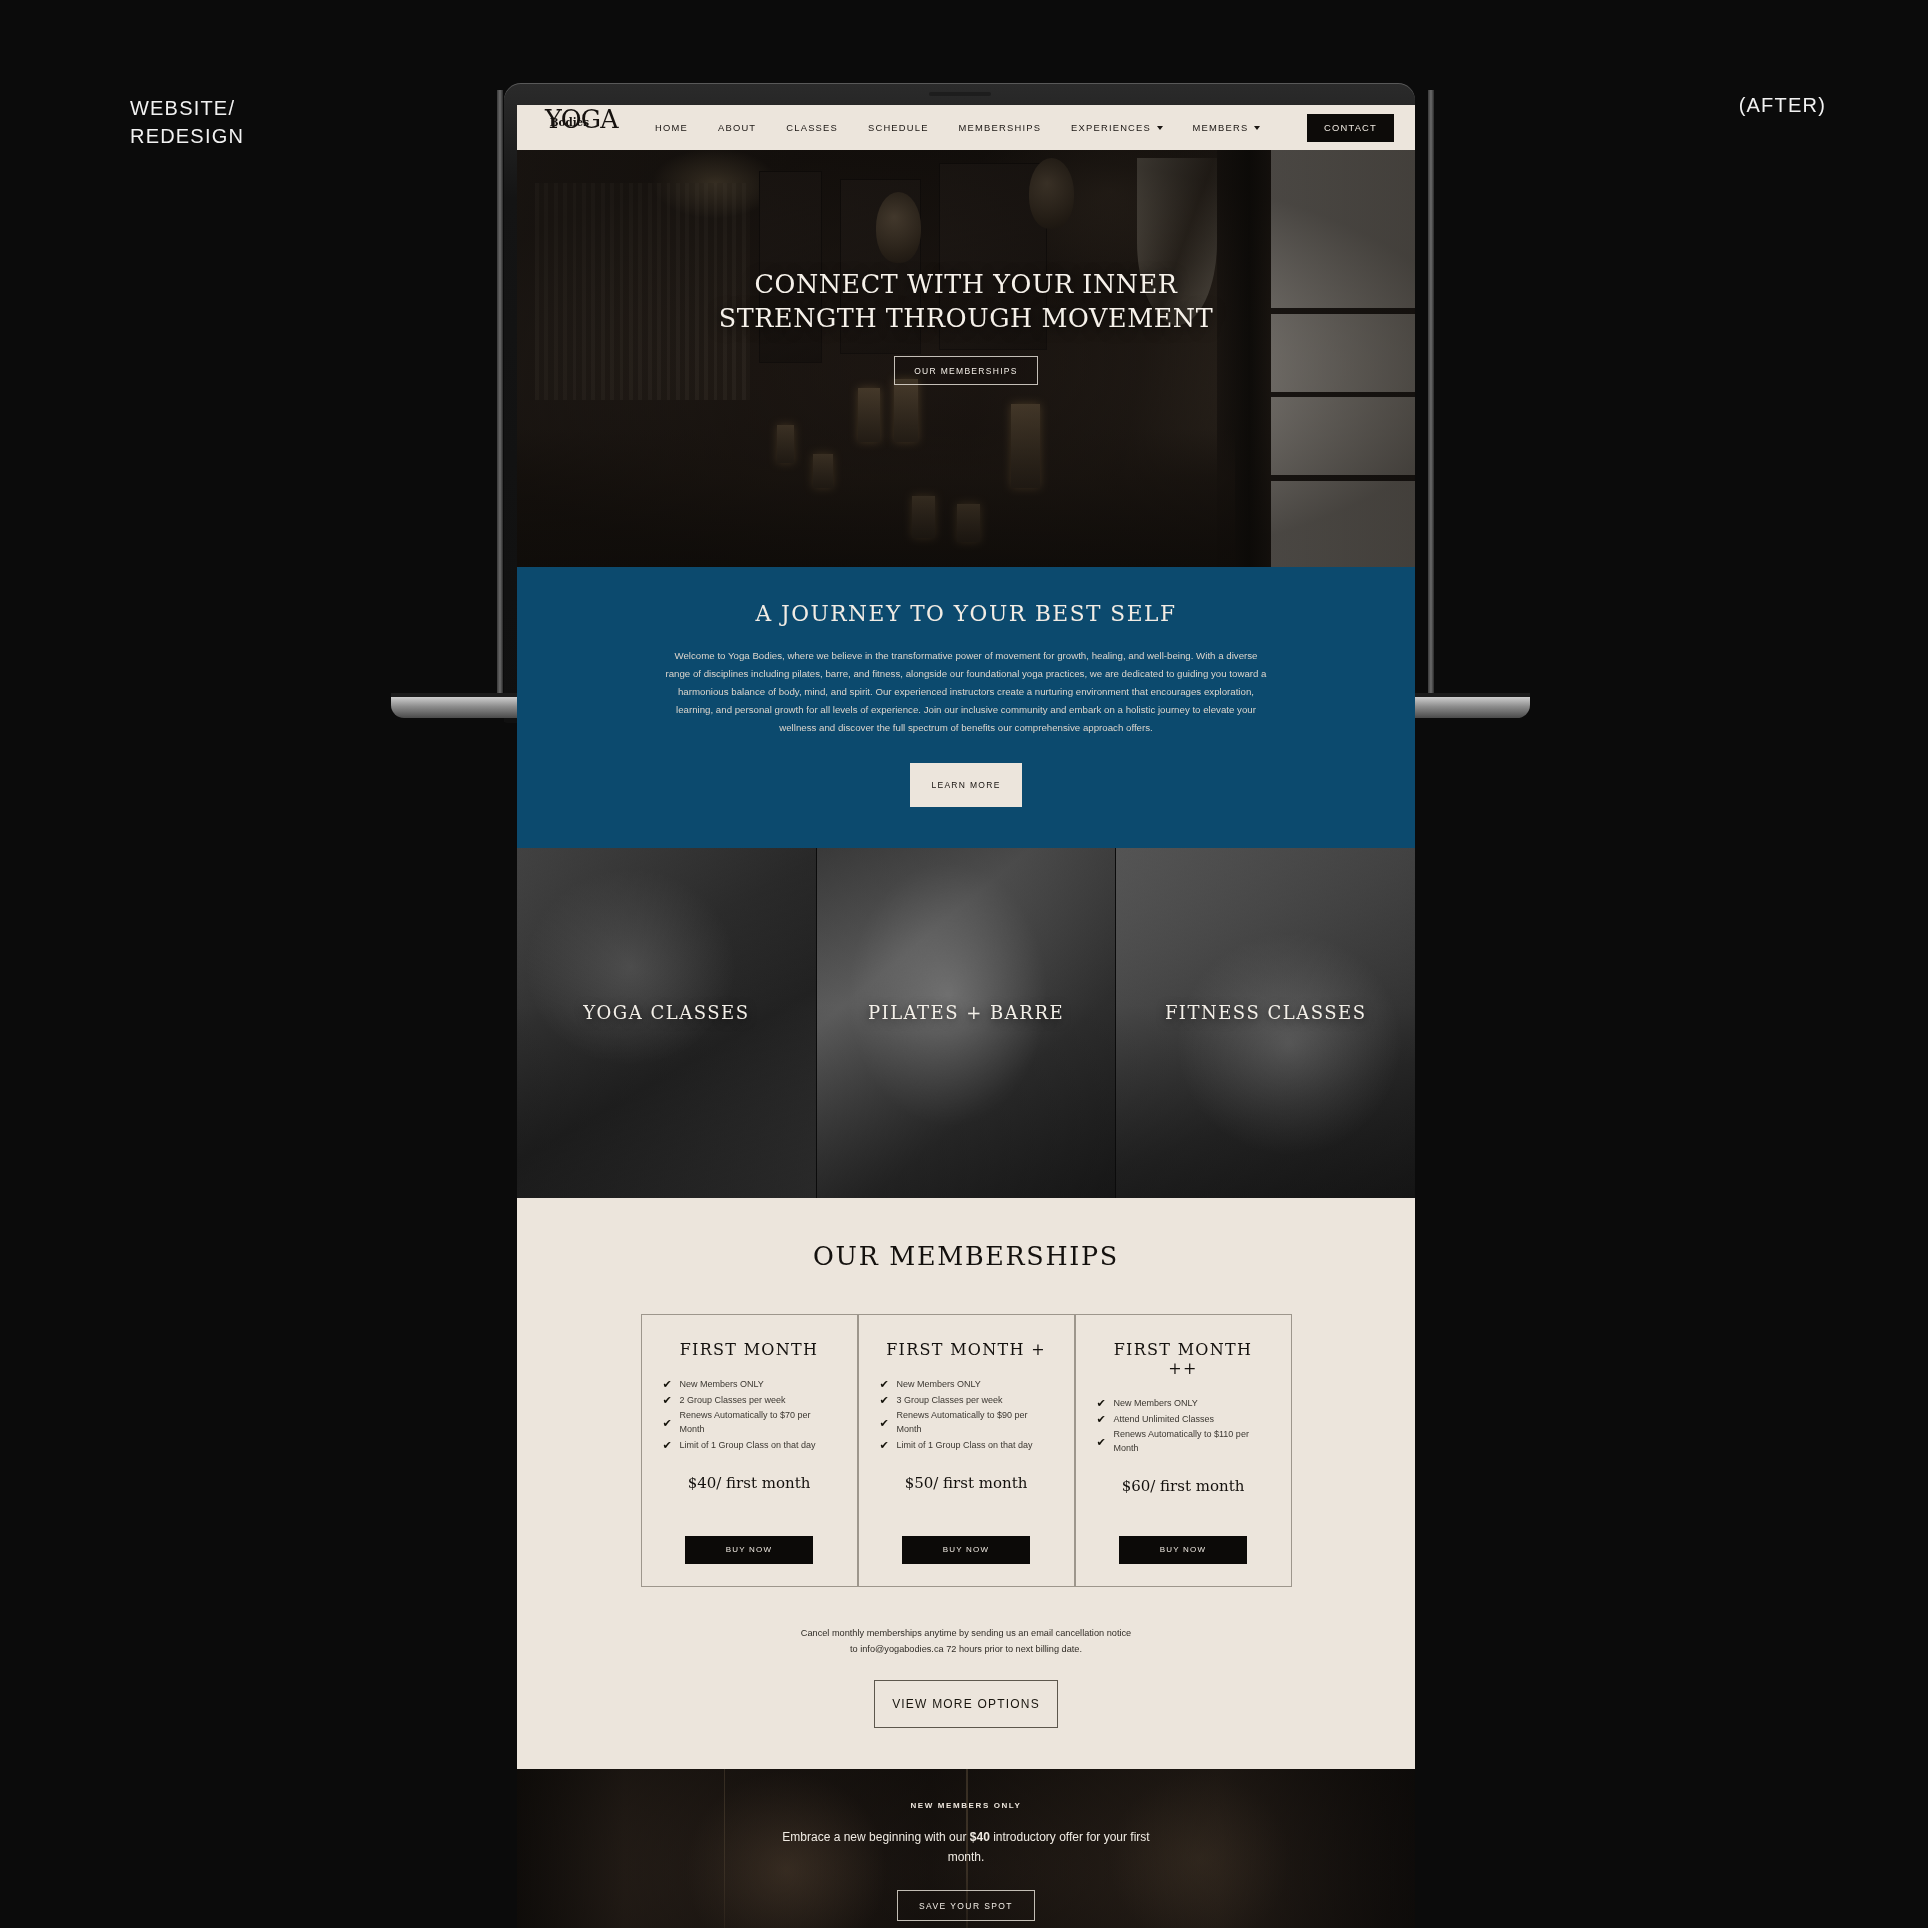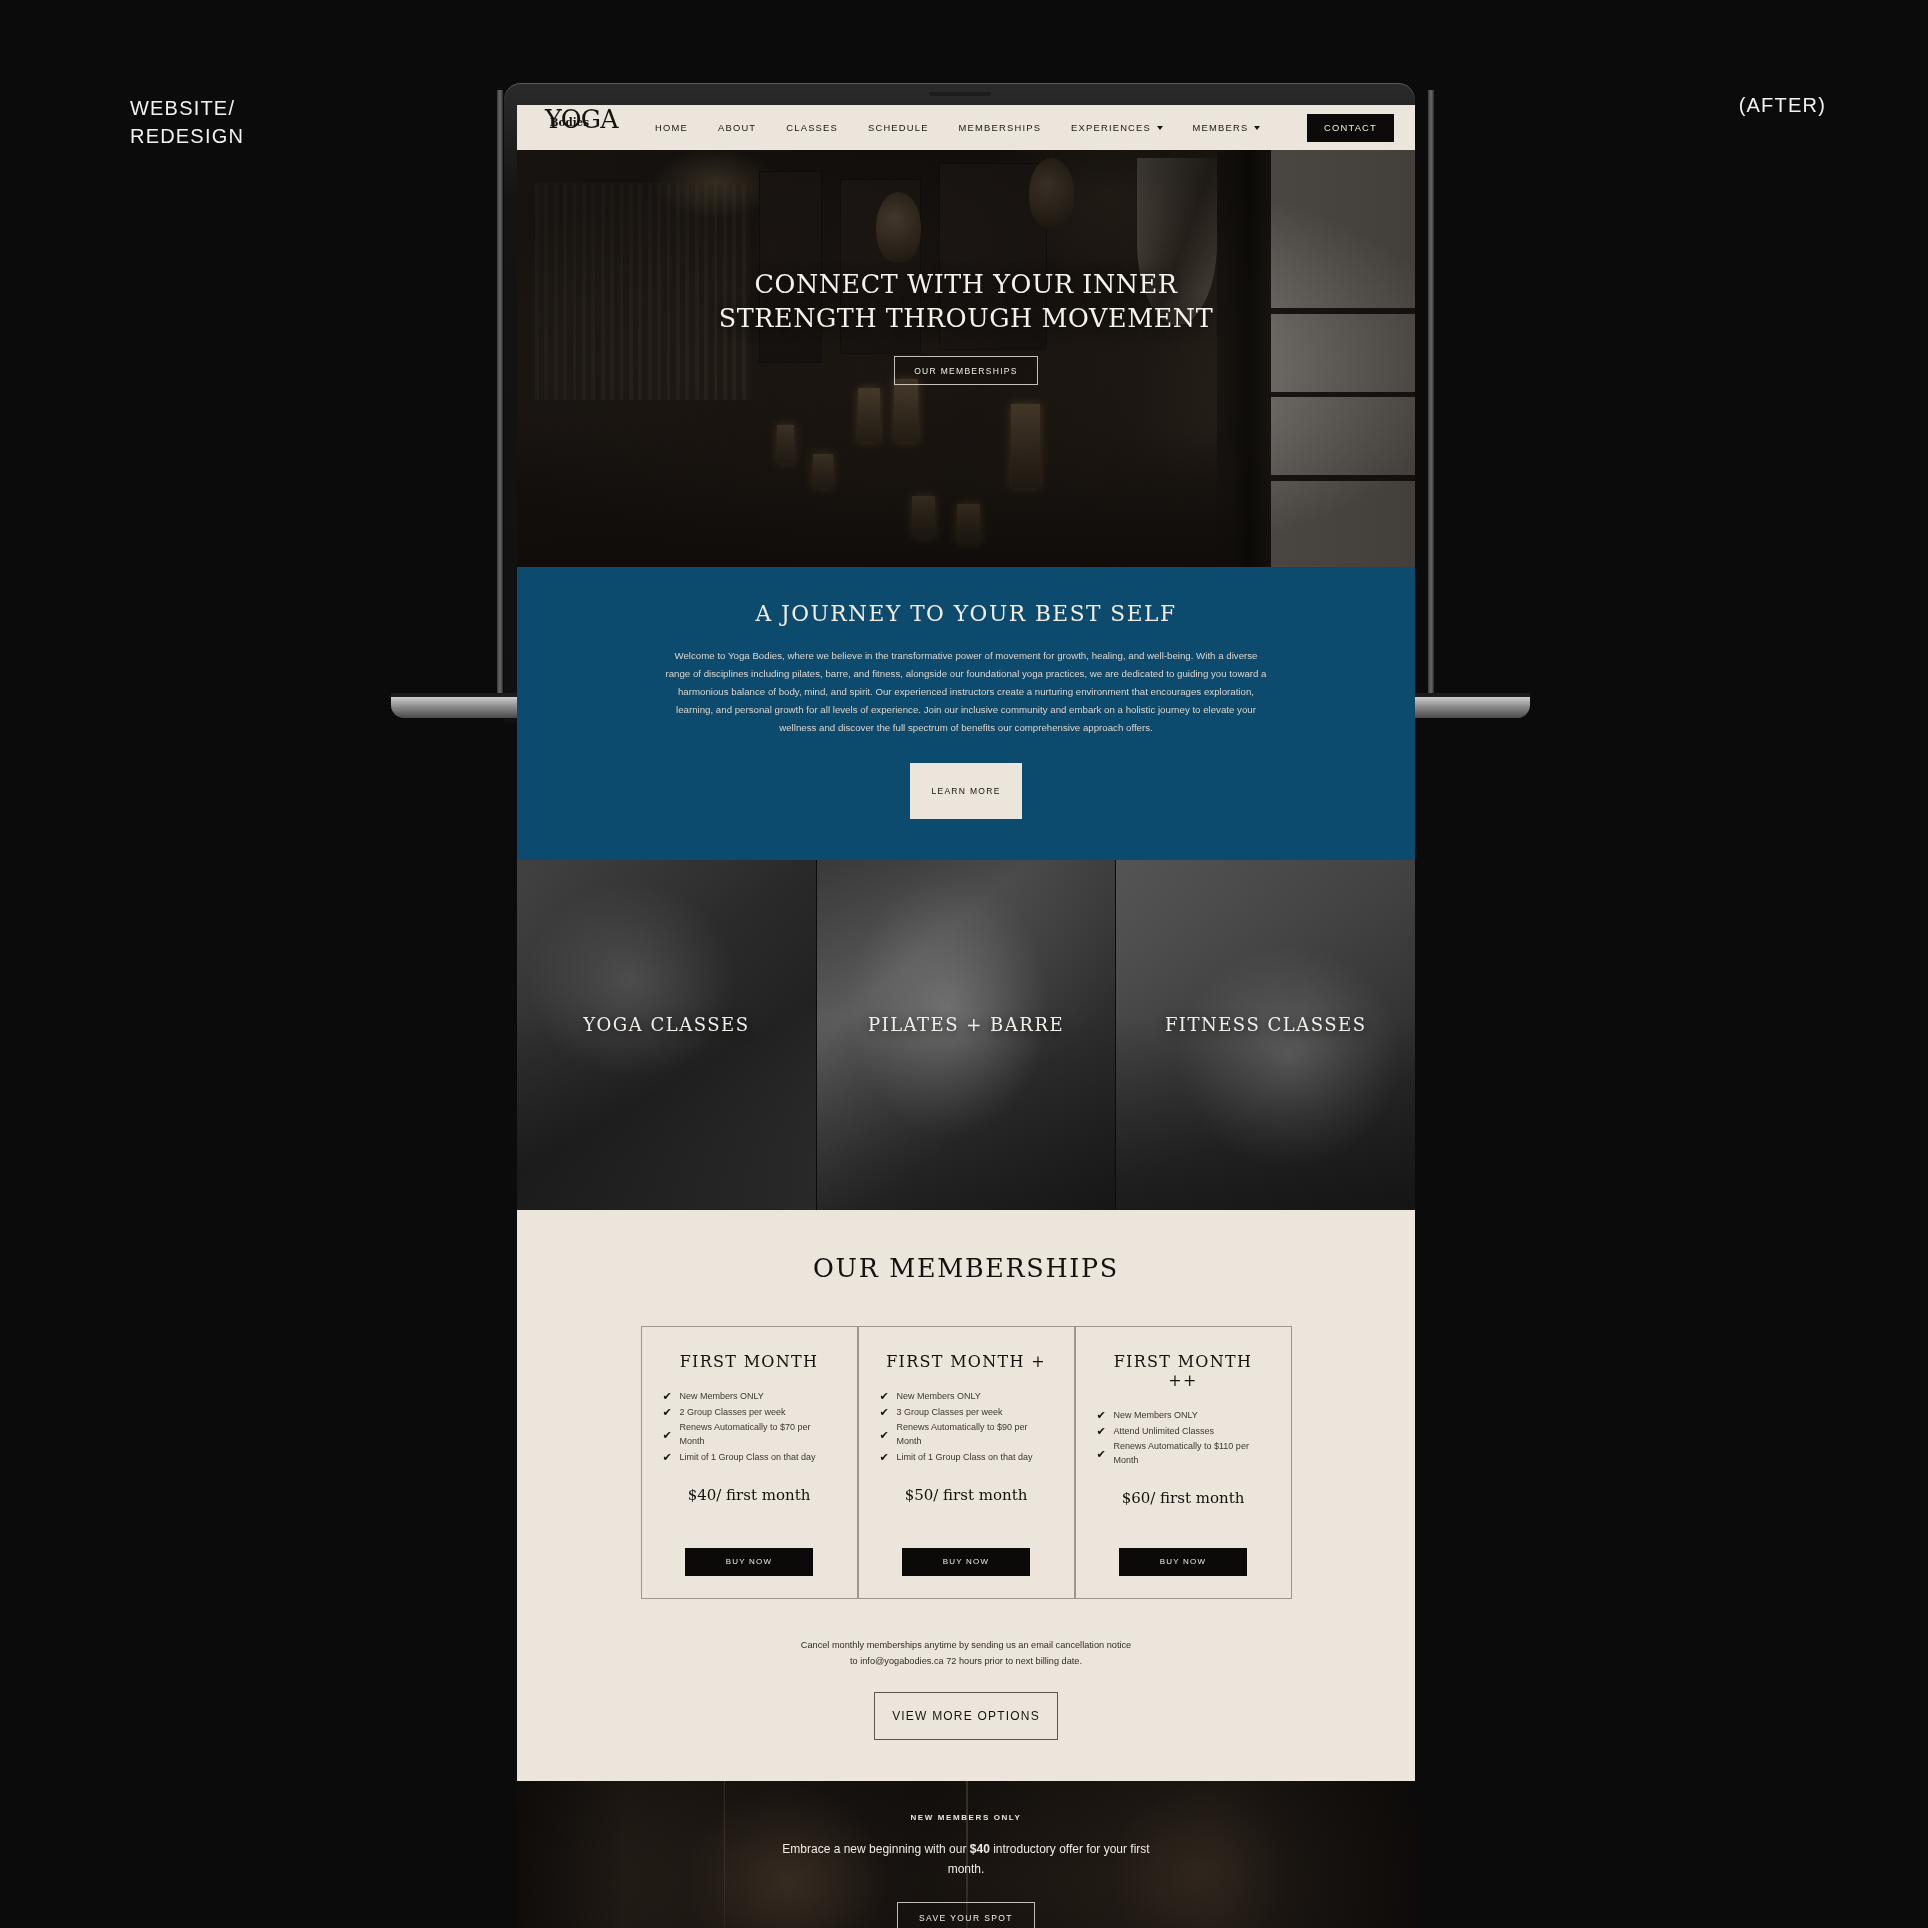--- a/index.html
+++ b/index.html
@@ -280,21 +280,21 @@
     color: #ddd6cd;
     font-family: "Liberation Sans", sans-serif;
   }
   .btn-solid {
     display: inline-block;
     margin-top: 26px;
     background: #ece5dc;
     color: #15110e;
     font-size: 8.5px;
     letter-spacing: 1.3px;
-    padding: 23px 21px;
+    padding: 17px 21px;
     font-family: "Liberation Sans", sans-serif;
   }
 
   
   .categories {
     display: flex;
     height: 350px;
   }
   .cat {
     position: relative;

